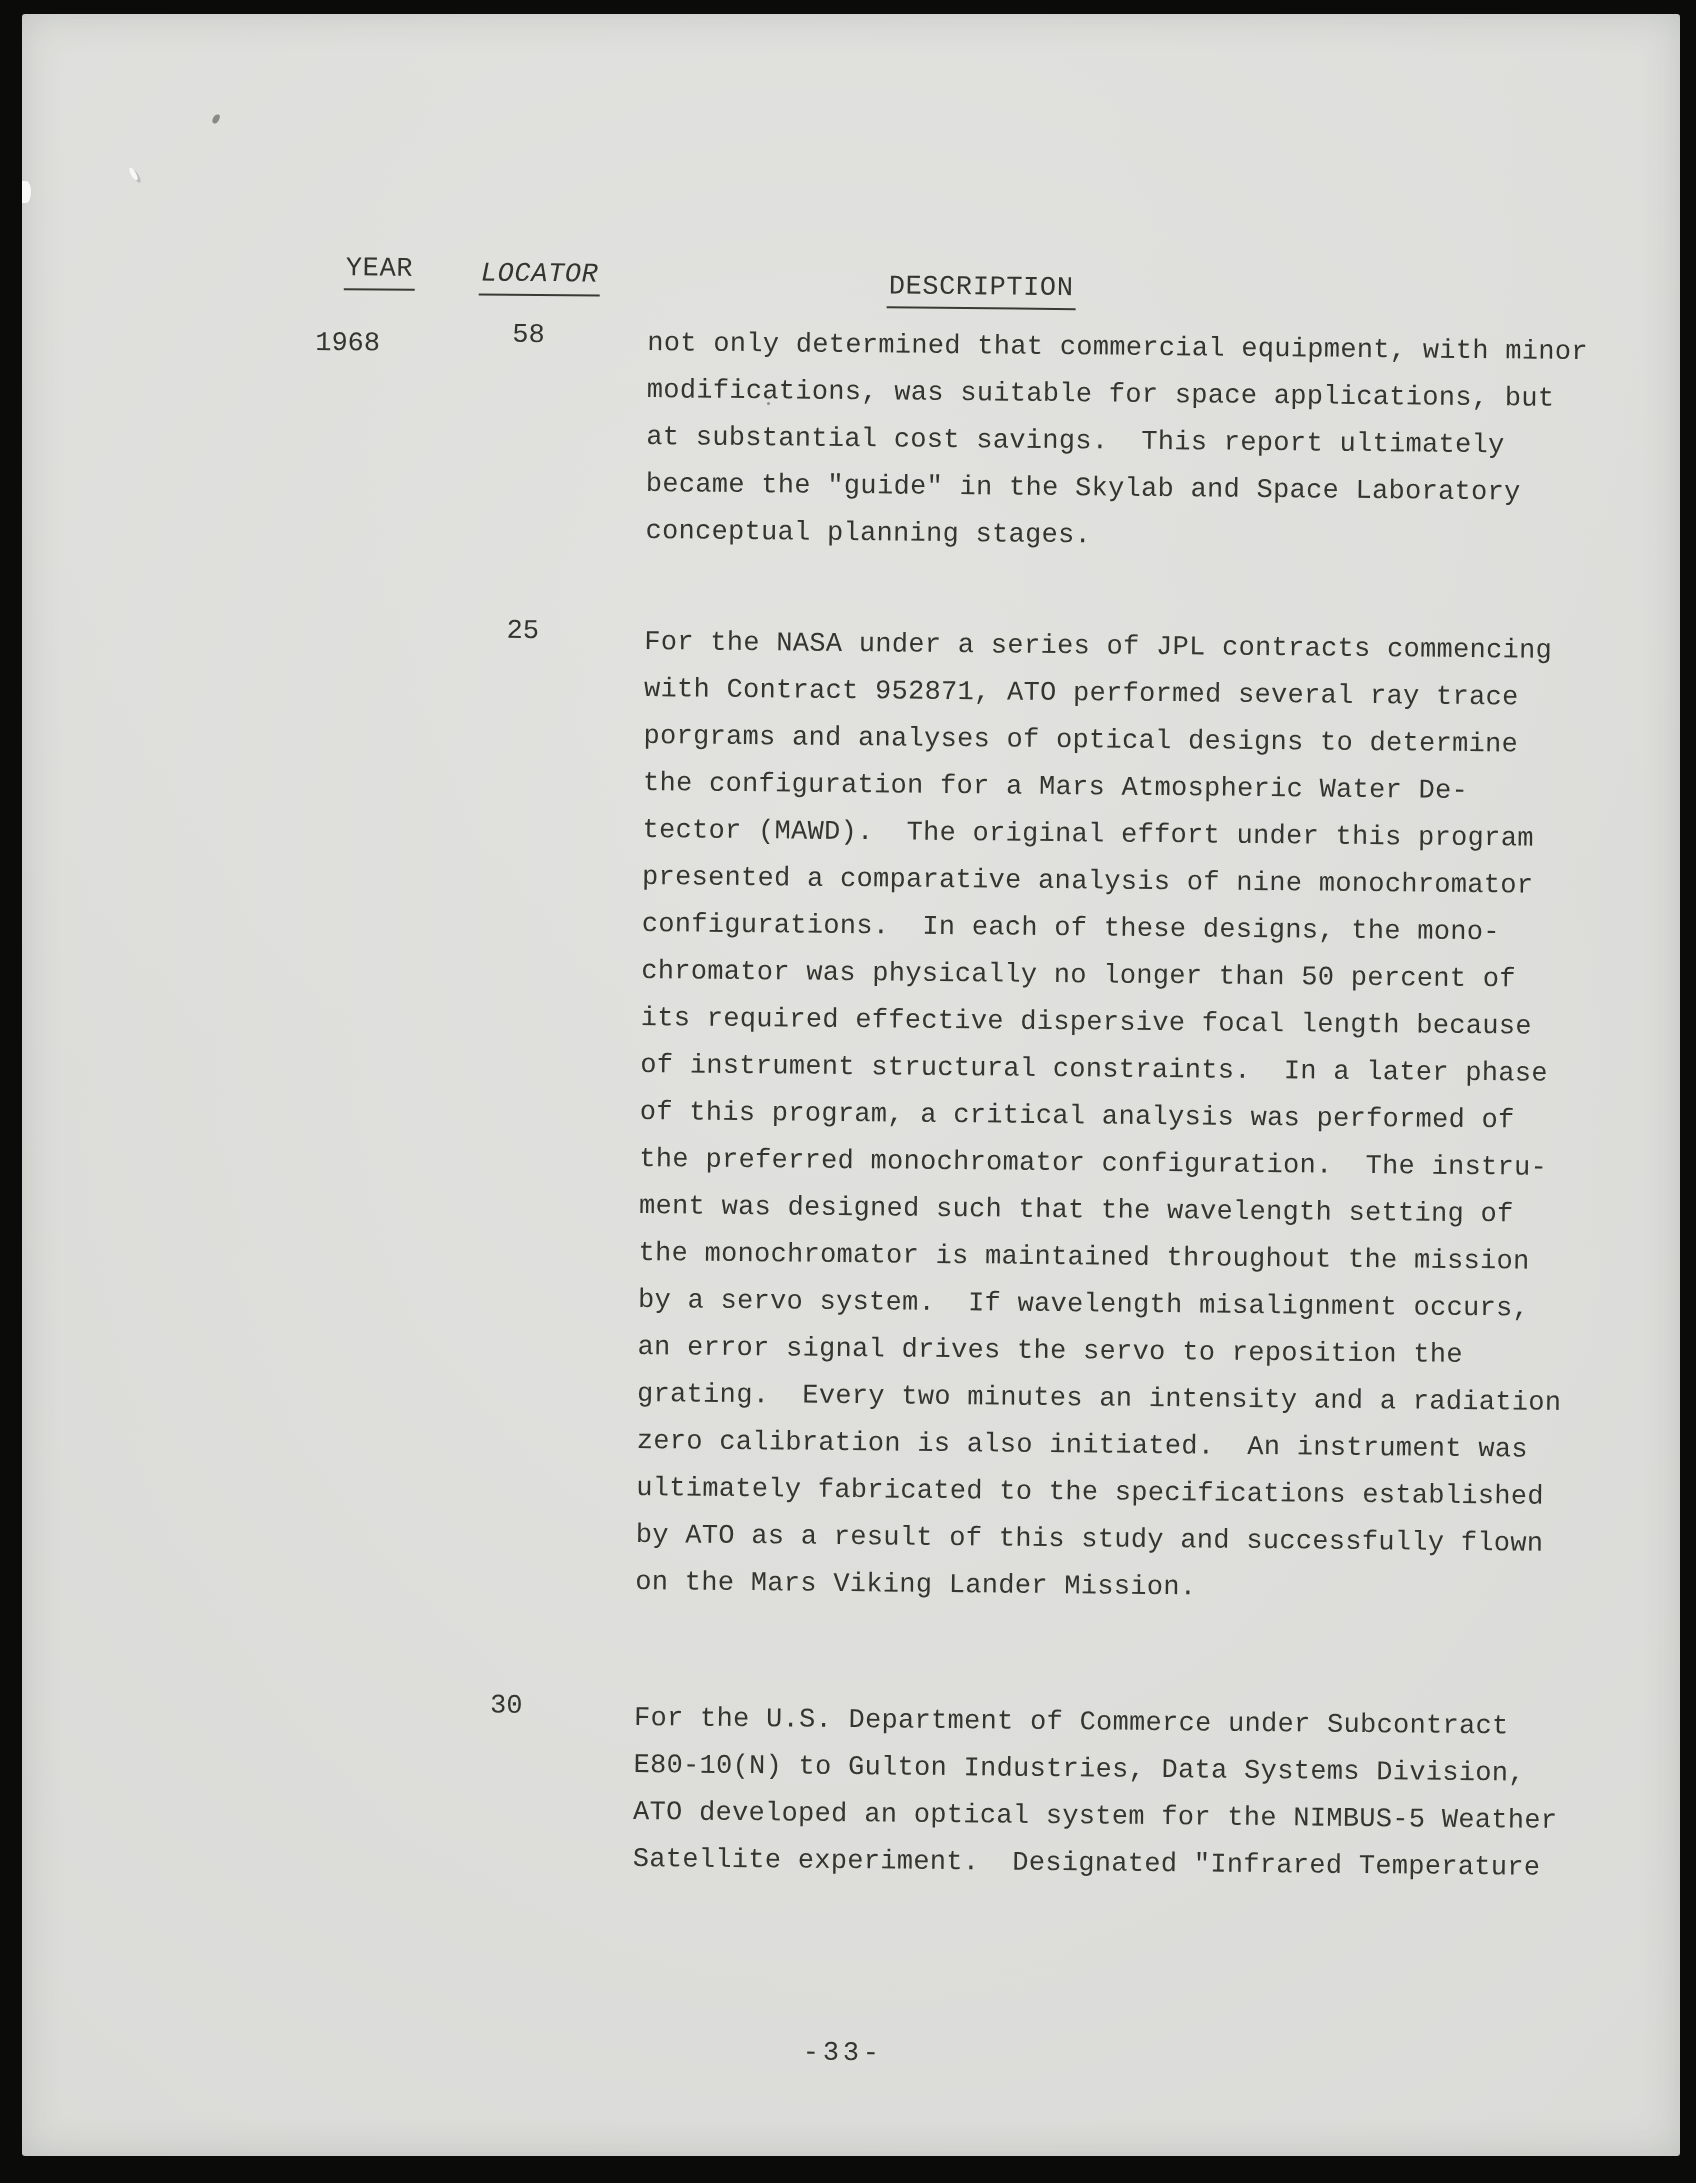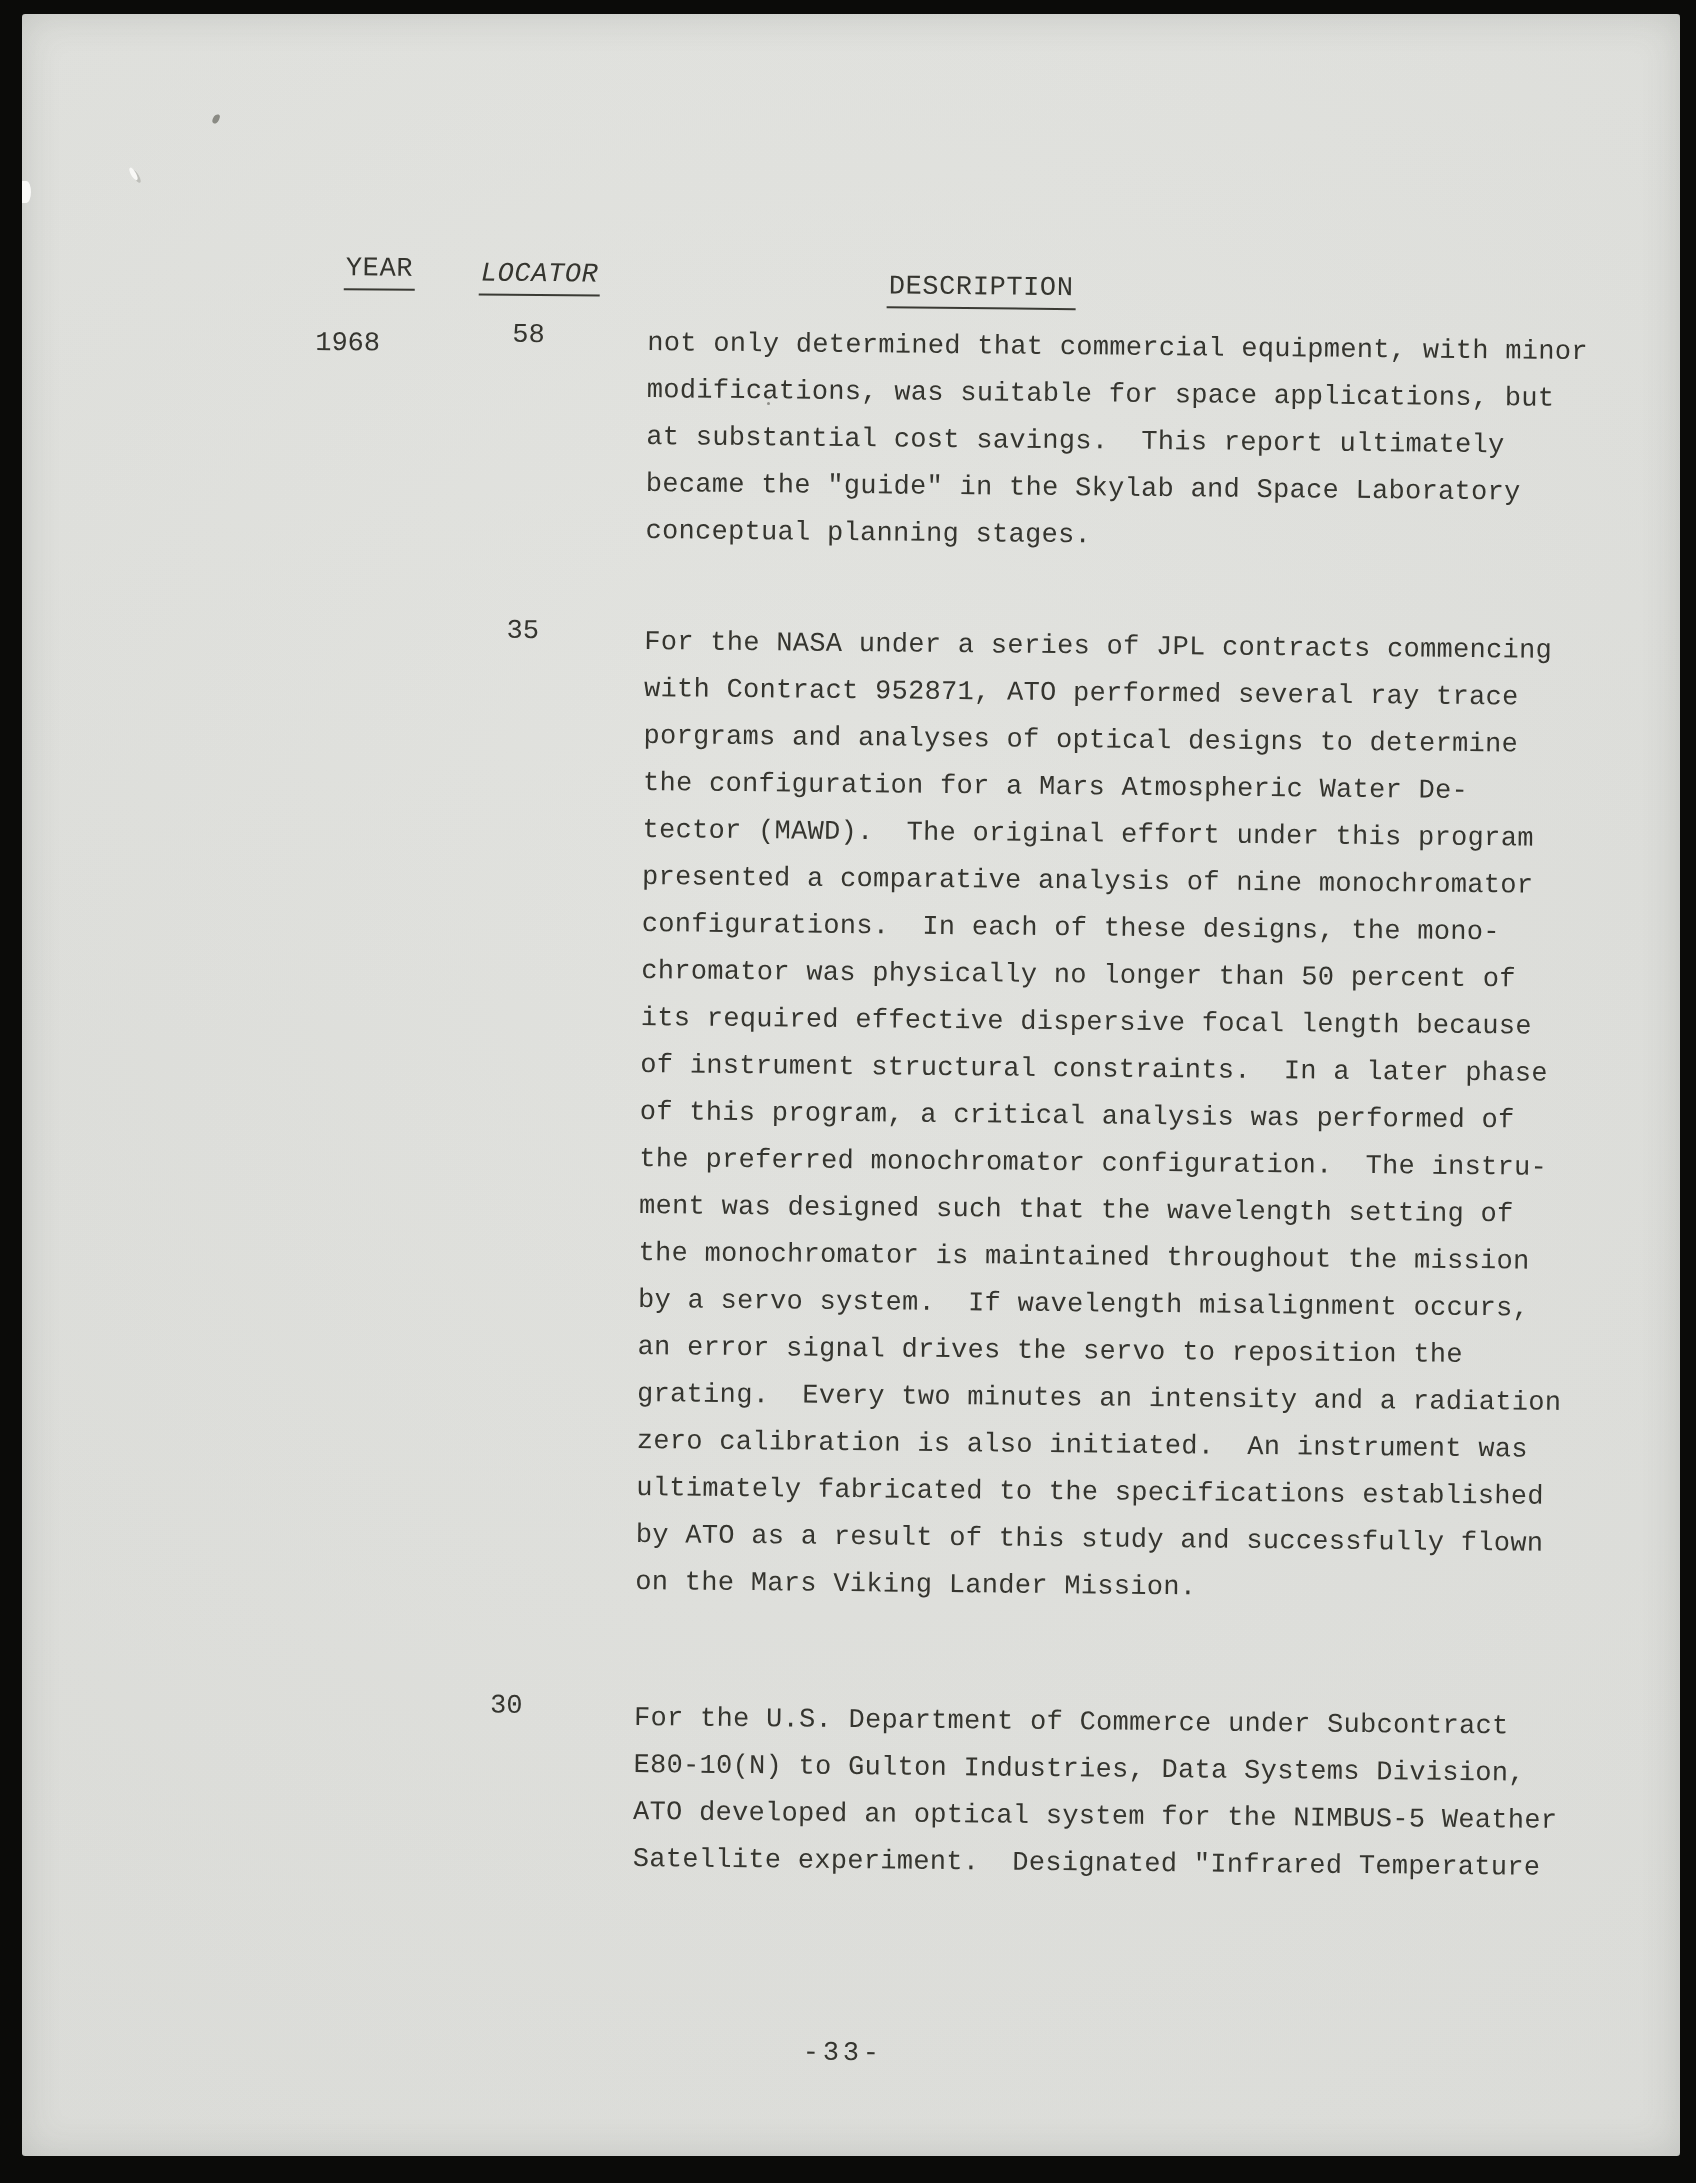--- a/index.html
+++ b/index.html
@@ -129,21 +129,21 @@
       <span class="cell-year">1968</span>
       <span class="cell-locator loc-58">58</span>
       <div class="desc-block desc-58">
           <div class="tline">not only determined that commercial equipment, with minor</div>
           <div class="tline">modifications, was suitable for space applications, but</div>
           <div class="tline">at substantial cost savings.  This report ultimately</div>
           <div class="tline">became the "guide" in the Skylab and Space Laboratory</div>
           <div class="tline">conceptual planning stages.</div>
         </div>
 
-      <span class="cell-locator loc-59">35</span>
+      <span class="cell-locator loc-59">25</span>
       <div class="desc-block desc-59">
           <div class="tline">For the NASA under a series of JPL contracts commencing</div>
           <div class="tline">with Contract 952871, ATO performed several ray trace</div>
           <div class="tline">porgrams and analyses of optical designs to determine</div>
           <div class="tline">the configuration for a Mars Atmospheric Water De-</div>
           <div class="tline">tector (MAWD).  The original effort under this program</div>
           <div class="tline">presented a comparative analysis of nine monochromator</div>
           <div class="tline">configurations.  In each of these designs, the mono-</div>
           <div class="tline">chromator was physically no longer than 50 percent of</div>
           <div class="tline">its required effective dispersive focal length because</div>

